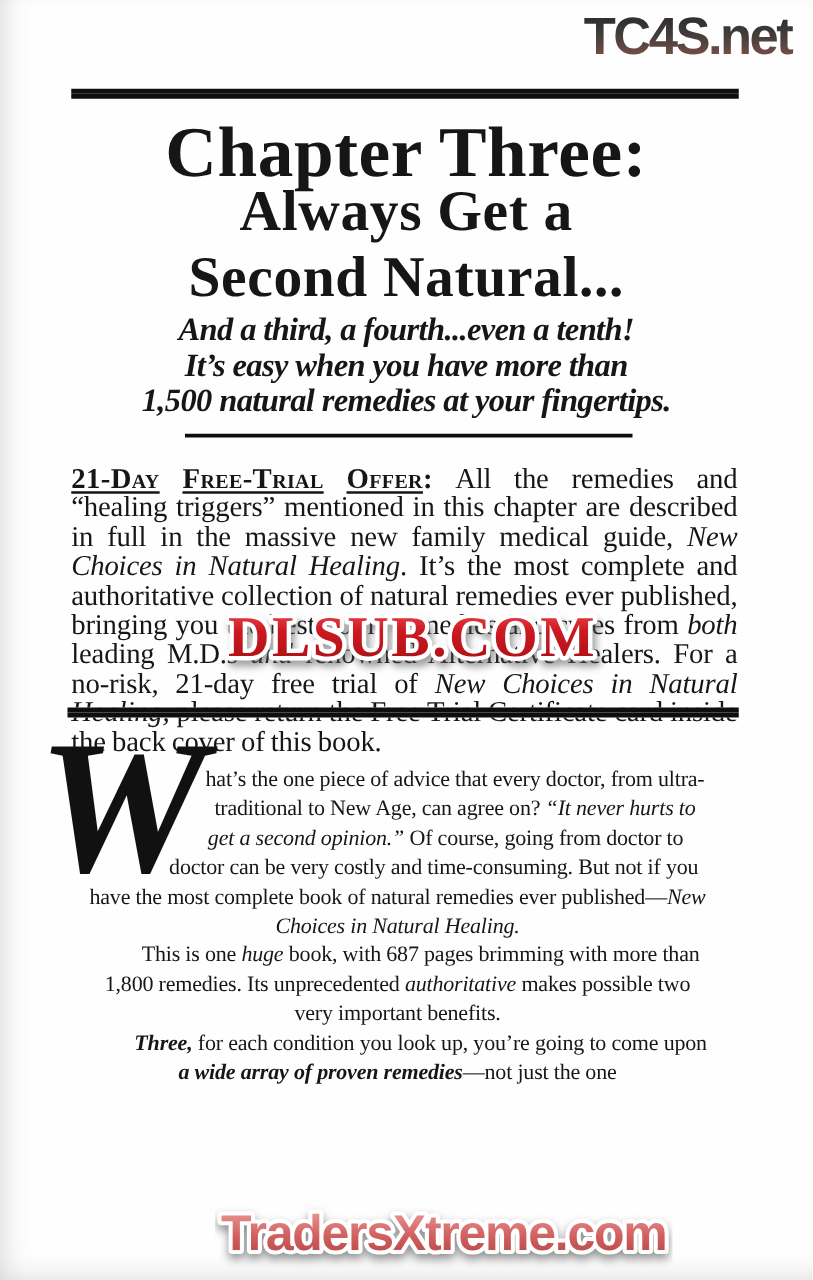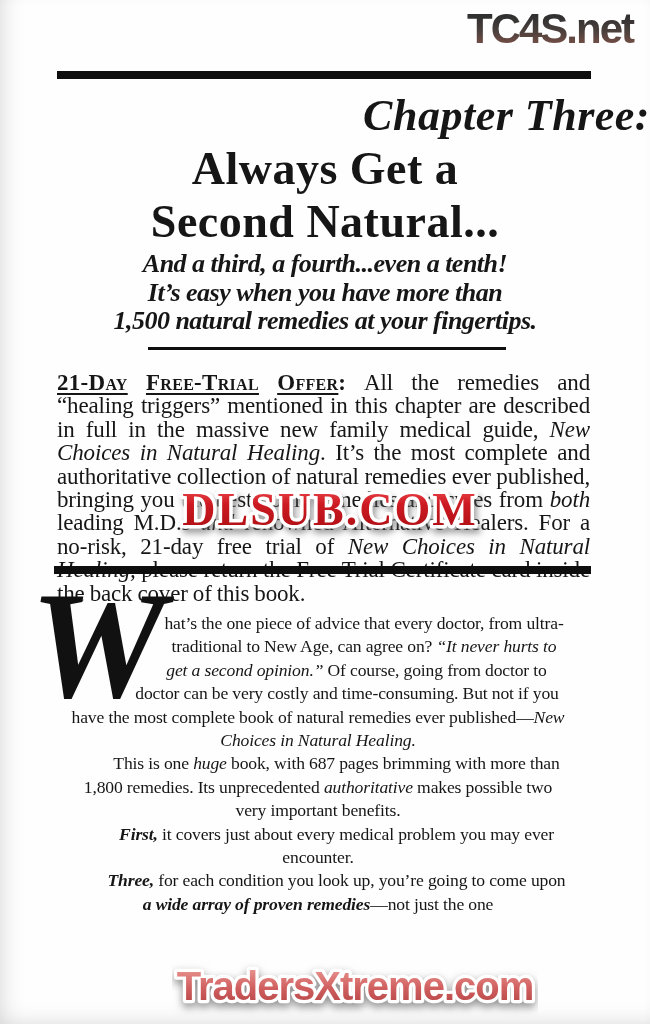--- a/index.html
+++ b/index.html
@@ -12,22 +12,22 @@
   .scan-edge{
     position:absolute;inset:0;pointer-events:none;z-index:50;
     box-shadow:inset 14px -12px 26px -16px rgba(0,0,0,0.20), inset -4px 4px 14px -10px rgba(0,0,0,0.08);
   }
   
   .double-rule{position:absolute;height:4px;border-top:4px solid #0e0e0e;border-bottom:4px solid #0e0e0e;background:#fefefe;}
   #rule-top{left:57px;top:71px;width:534px;}
   #rule-bottom{left:54px;top:566px;width:537px;}
   #rule-mid{position:absolute;left:148px;top:347px;width:358px;height:3px;background:#0e0e0e;}
   
-  #chapter{position:absolute;left:0;top:90px;width:100%;text-align:right;
-    font-size:44px;font-weight:bold;font-style:italic;letter-spacing:0.5px;}
+  #chapter{position:absolute;left:0;top:90px;width:100%;text-align:center;
+    font-size:57px;font-weight:bold;letter-spacing:0.5px;}
   #title{position:absolute;left:0;top:142px;width:100%;text-align:center;
     font-size:46px;font-weight:bold;line-height:53px;letter-spacing:0.5px;}
   #subtitle{position:absolute;left:0;top:250px;width:100%;text-align:center;
     font-size:26px;font-weight:bold;font-style:italic;line-height:28.5px;letter-spacing:-0.5px;font-family:Liberation Serif, serif;}
   
   #offer{position:absolute;left:57px;top:371px;width:533px;
     font-size:23px;line-height:23.4px;text-align:justify;
     letter-spacing:-0.15px;word-spacing:-0.6px;}
   .s-n{}
   .s-i{font-style:italic;}
@@ -99,21 +99,20 @@
     <text x="165" y="53" text-anchor="middle" font-family="Liberation Serif, serif" font-weight="bold" font-size="46" letter-spacing="2" fill="url(#gMid)" stroke="#ffffff" stroke-width="7" stroke-linejoin="round" paint-order="stroke" style="filter:drop-shadow(3px 5px 3px rgba(90,90,90,0.55));">DLSUB.COM</text>
   </svg>
 
   <div id="body-text">
     <span id="dropcap">W</span>
     <div class="sp" id="sp1"></div>
     <div class="sp" id="sp2"></div>
     <div class="sp" id="sp3"></div>
     <p><span class="s-n">hat’s the one piece of advice that every doctor, from ultra-traditional to New Age, can agree on? </span><span class="s-i">“It never hurts to get a second opinion.”</span><span class="s-n"> Of course, going from doctor to doctor can be very costly and time-consuming. But not if you have the most complete book of natural remedies ever published—</span><span class="s-i">New Choices in Natural Healing.</span></p>
     <p class="indent"><span class="s-n">This is one </span><span class="s-i">huge</span><span class="s-n"> book, with 687 pages brimming with more than 1,800 remedies. Its unprecedented </span><span class="s-i">authoritative</span><span class="s-n"> makes possible two very important benefits.</span></p>
-    <p class="indent"><span class="s-bi">First,</span><span class="s-n"> it covers just about every medical problem you may ever encounter.</span></p>
     <p class="indent"><span class="s-bi">Three,</span><span class="s-n"> for each condition you look up, you’re going to come upon </span><span class="s-bi">a wide array of proven remedies</span><span class="s-n">—not just the one</span></p>
   </div>
 
   <svg id="wm-bottom" width="366" height="78" viewBox="0 0 366 78">
     <defs>
       <linearGradient id="gBot" x1="0" y1="0" x2="0" y2="1">
         <stop offset="0.10" stop-color="#e89490"></stop>
         <stop offset="0.55" stop-color="#d05f5f"></stop>
         <stop offset="1" stop-color="#b24343"></stop>
       </linearGradient>

